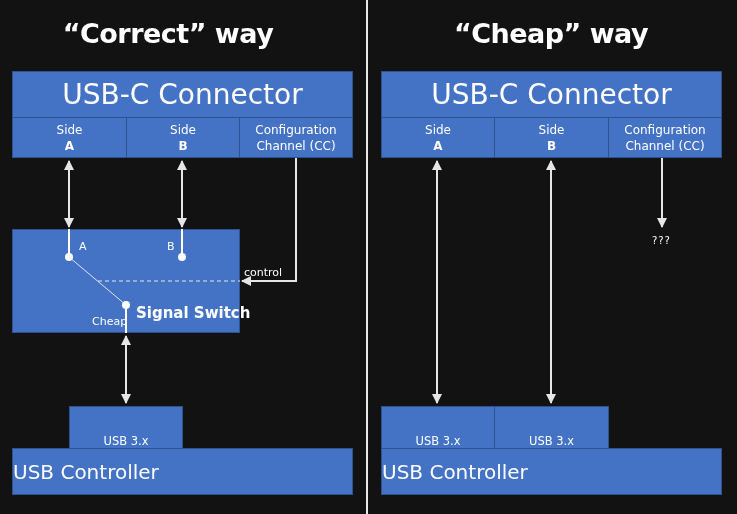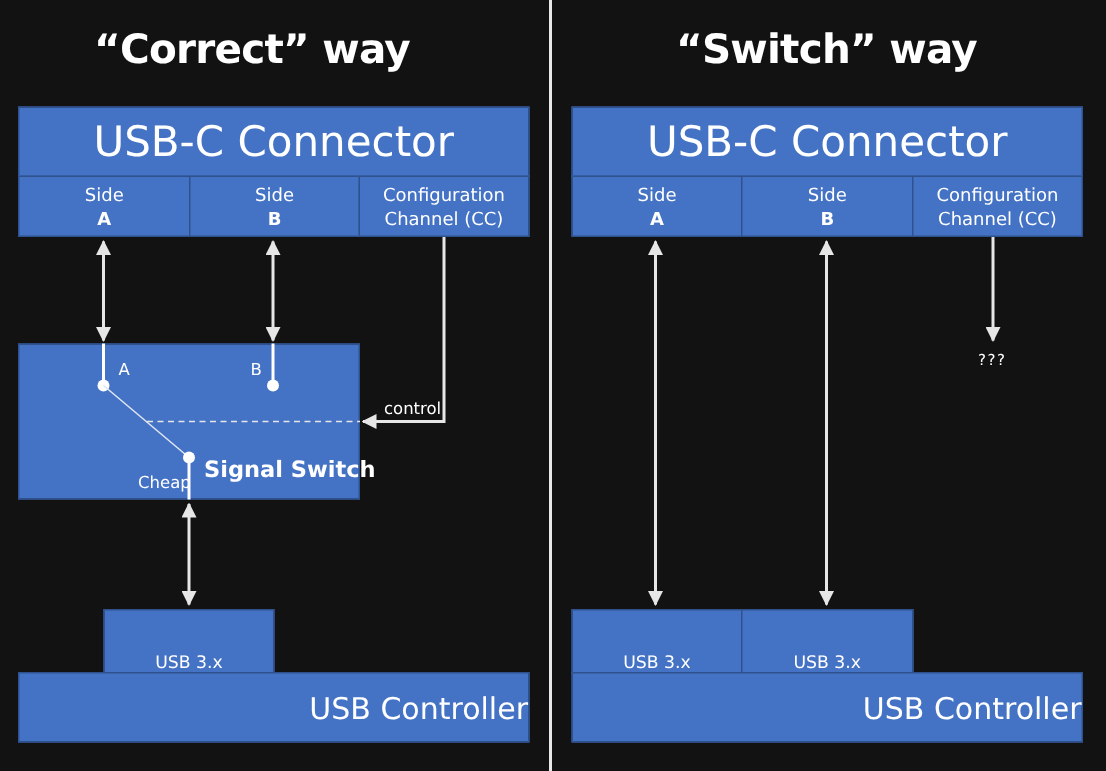--- a/index.html
+++ b/index.html
@@ -4,21 +4,21 @@
 <style>
   html, body { margin:0; padding:0; background:#121212; }
   body { width:737px; height:514px; position:relative; overflow:hidden;
          font-family:"DejaVu Sans", "Liberation Sans", sans-serif; color:#fff; }
   .abs { position:absolute; box-sizing:border-box; }
   .blue { background:#4472c4; border:1px solid #2f528f; }
   .title { font-size:27px; font-weight:bold; text-align:center; width:360px; top:18px; letter-spacing:-0.5px; }
   .conn-head { display:flex; align-items:center; justify-content:center; font-size:28px; }
   .cell { display:flex; flex-direction:column; align-items:center; justify-content:center; font-size:12px; line-height:16px; text-align:center; }
   .cell b { font-weight:bold; }
-  .big { display:flex; align-items:center; justify-content:flex-end; font-size:20px;padding-left:32px; }
+  .big { display:flex; align-items:center; justify-content:flex-start; font-size:20px; }
   .small { display:flex; align-items:flex-end; justify-content:center; font-size:11.5px; }
   svg.overlay { position:absolute; left:0; top:0; }
   .lbl { font-size:11px; }
   .divider { left:366px; top:0; width:2px; height:514px; background:#e8e8e8; }
 </style>
 </head>
 <body>
 
 <div class="abs divider"></div>
 
@@ -38,30 +38,30 @@
 <div class="abs blue cell" style="left:239px; top:117px; width:114px; height:41px;">
   <span>Configuration</span>
   <span>Channel (CC)</span>
 </div>
 
 <div class="abs blue" style="left:12px; top:229px; width:228px; height:104px;"></div>
 <div class="abs" style="left:136px; top:304px; font-size:15px;font-weight:bold;">Signal Switch</div>
 <div class="abs lbl" style="left:79px; top:240px;">A</div>
 <div class="abs lbl" style="left:167px; top:240px;">B</div>
 <div class="abs lbl" style="left:92px; top:315px;">Cheap</div>
-<div class="abs lbl" style="left:256px; top:266px;">control</div>
+<div class="abs lbl" style="left:244px; top:266px;">control</div>
 
 <div class="abs blue small" style="left:69px; top:406px; width:114px; height:43px;">
   <span>USB 3.x</span>
 </div>
 <div class="abs blue big" style="left:12px; top:448px; width:341px; height:47px;">
   <span>USB Controller</span>
 </div>
 
-<div class="abs title" style="left:371px;">“Switch” way</div>
+<div class="abs title" style="left:371px;">“Cheap” way</div>
 
 <div class="abs blue conn-head" style="left:381px; top:71px; width:341px; height:47px;">
   <span>USB-C Connector</span>
 </div>
 <div class="abs blue cell" style="left:381px; top:117px; width:114px; height:41px;">
   <span>Side</span>
   <b>A</b>
 </div>
 <div class="abs blue cell" style="left:494px; top:117px; width:115px; height:41px;">
   <span>Side</span>

